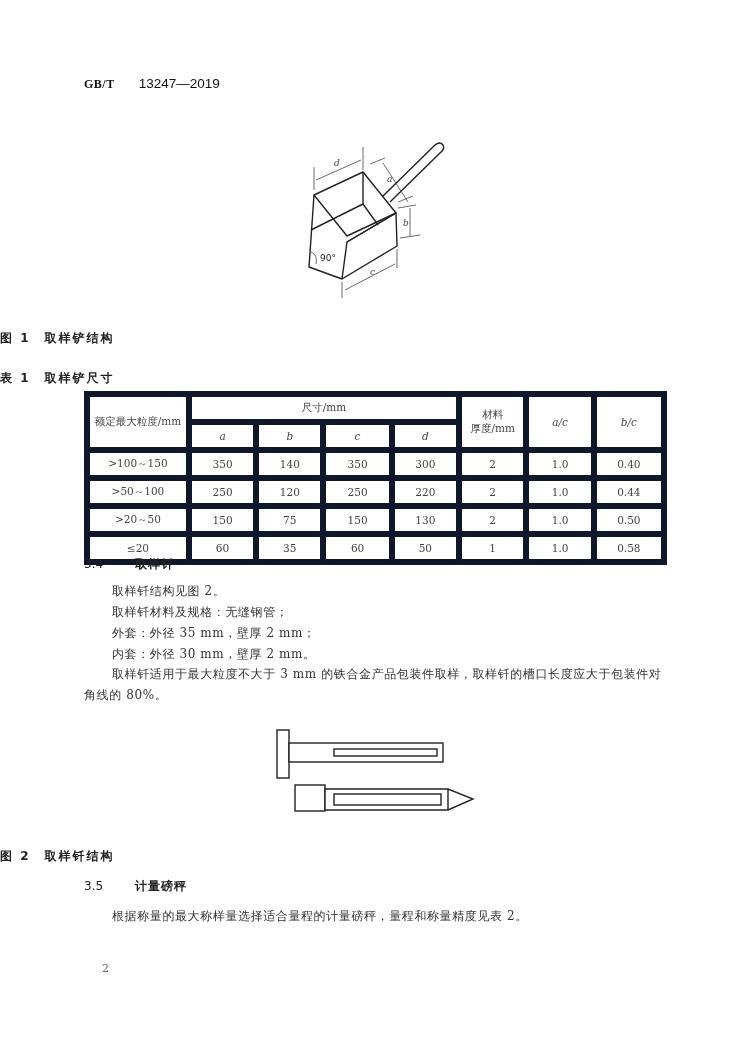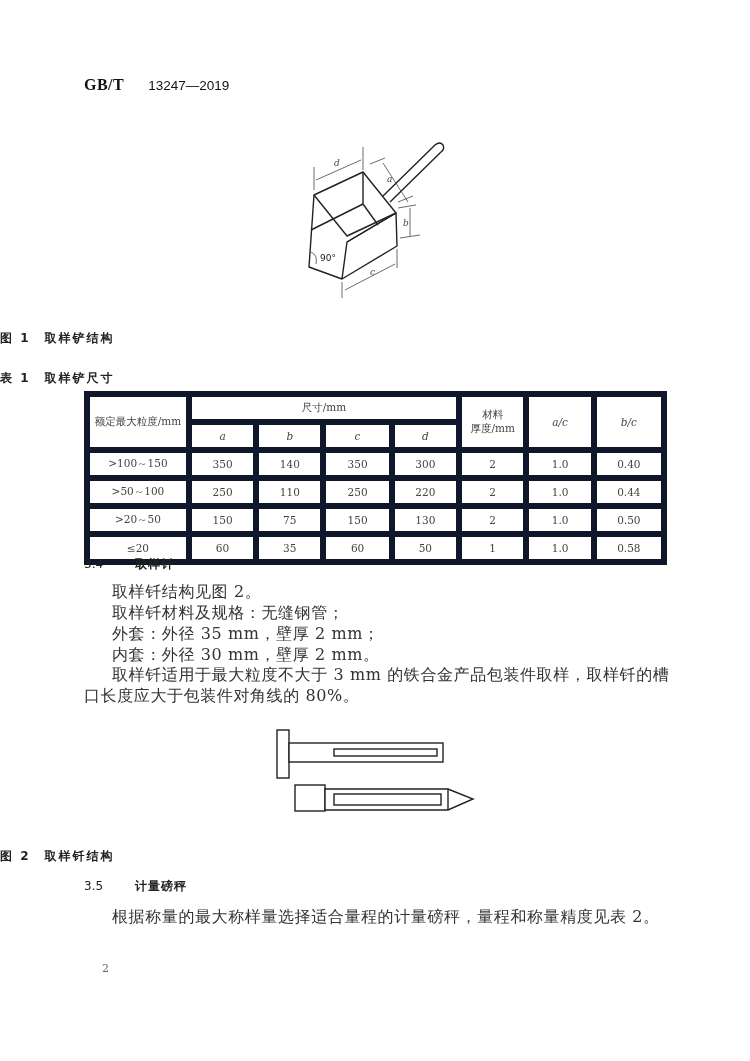--- a/index.html
+++ b/index.html
@@ -1,41 +1,41 @@
 <!DOCTYPE html>
 <html><head>
 <meta charset="utf-8">
 <style>
   html, body { margin: 0; padding: 0; background: #ffffff; }
   body { width: 750px; height: 1061px; position: relative; overflow: hidden;
          font-family: "DejaVu Serif", "Liberation Serif", serif; color: #222; }
   .abs { position: absolute; }
   .header-code { left: 84px; top: 76px; font-size: 13px; color: #111; }
-  .header-code .gb { font-family: "Liberation Serif", serif; font-weight: bold; font-size: 16px; letter-spacing: 0.5px; }
+  .header-code .gb { font-family: "Liberation Serif", serif; font-weight: bold; font-size: 12px; letter-spacing: 0.5px; }
   .header-code .num { font-family: "Liberation Sans", sans-serif; font-size: 13.5px; margin-left: 24px; }
   .fig1 { left: 290px; top: 130px; width: 180px; height: 180px; }
   .caption { font-family: "DejaVu Sans", "Liberation Sans", sans-serif; font-size: 12px; font-weight: bold;
              letter-spacing: 2px; color: #222; text-align: left; width: 750px; left: 0; }
   .cap-fig1 { top: 330px; }
   .cap-tab1 { top: 370px; }
   table.t1 { position: absolute; left: 84px; top: 391px; width: 583px; border-collapse: collapse;
              font-family: "DejaVu Serif", "Liberation Serif", serif; font-size: 10.5px; color: #444; }
   table.t1 { border: 1.5px solid #333; }
   table.t1 td, table.t1 th { border: 6px solid #0f172a; text-align: center; padding: 0; font-weight: normal; }
   table.t1 tr.hdr1 th { height: 22px; }
   table.t1 tr.hdr2 th { height: 22px; }
   table.t1 tr.hdr2 { border-bottom: 1.5px solid #333; }
   table.t1 tbody td { height: 22px; }
   table.t1 .it { font-style: italic; }
   .sec { font-family: "DejaVu Sans", "Liberation Sans", sans-serif; font-size: 12px; color: #222; }
   .sec .no { font-weight: normal; margin-right: 32px; }
   .sec .tt { font-weight: bold; letter-spacing: 1px; }
   .sec34 { left: 84px; top: 556px; }
   .sec35 { left: 84px; top: 878px; }
-  .para { font-size: 16px; color: #333; letter-spacing: 0.6px; line-height: 21px; }
+  .para { font-size: 12px; color: #333; letter-spacing: 0.6px; line-height: 21px; }
   .p1 { left: 112px; top: 581px; }
   .p2 { left: 112px; top: 602px; }
   .p3 { left: 112px; top: 623px; }
   .p4 { left: 112px; top: 644px; }
   .p5 { left: 84px; top: 664px; width: 590px; text-indent: 28px; }
   .p6 { left: 112px; top: 906px; }
   .fig2 { left: 260px; top: 720px; width: 230px; height: 110px; }
   .cap-fig2 { top: 848px; }
   .pageno { left: 102px; top: 962px; font-size: 11px; color: #666; }
 </style>
@@ -121,21 +121,21 @@
       <td>140</td>
       <td>350</td>
       <td>300</td>
       <td>2</td>
       <td>1.0</td>
       <td>0.40</td>
     </tr>
     <tr>
       <td>&gt;50～100</td>
       <td>250</td>
-      <td>110</td>
+      <td>120</td>
       <td>250</td>
       <td>220</td>
       <td>2</td>
       <td>1.0</td>
       <td>0.44</td>
     </tr>
     <tr>
       <td>&gt;20～50</td>
       <td>150</td>
       <td>75</td>

